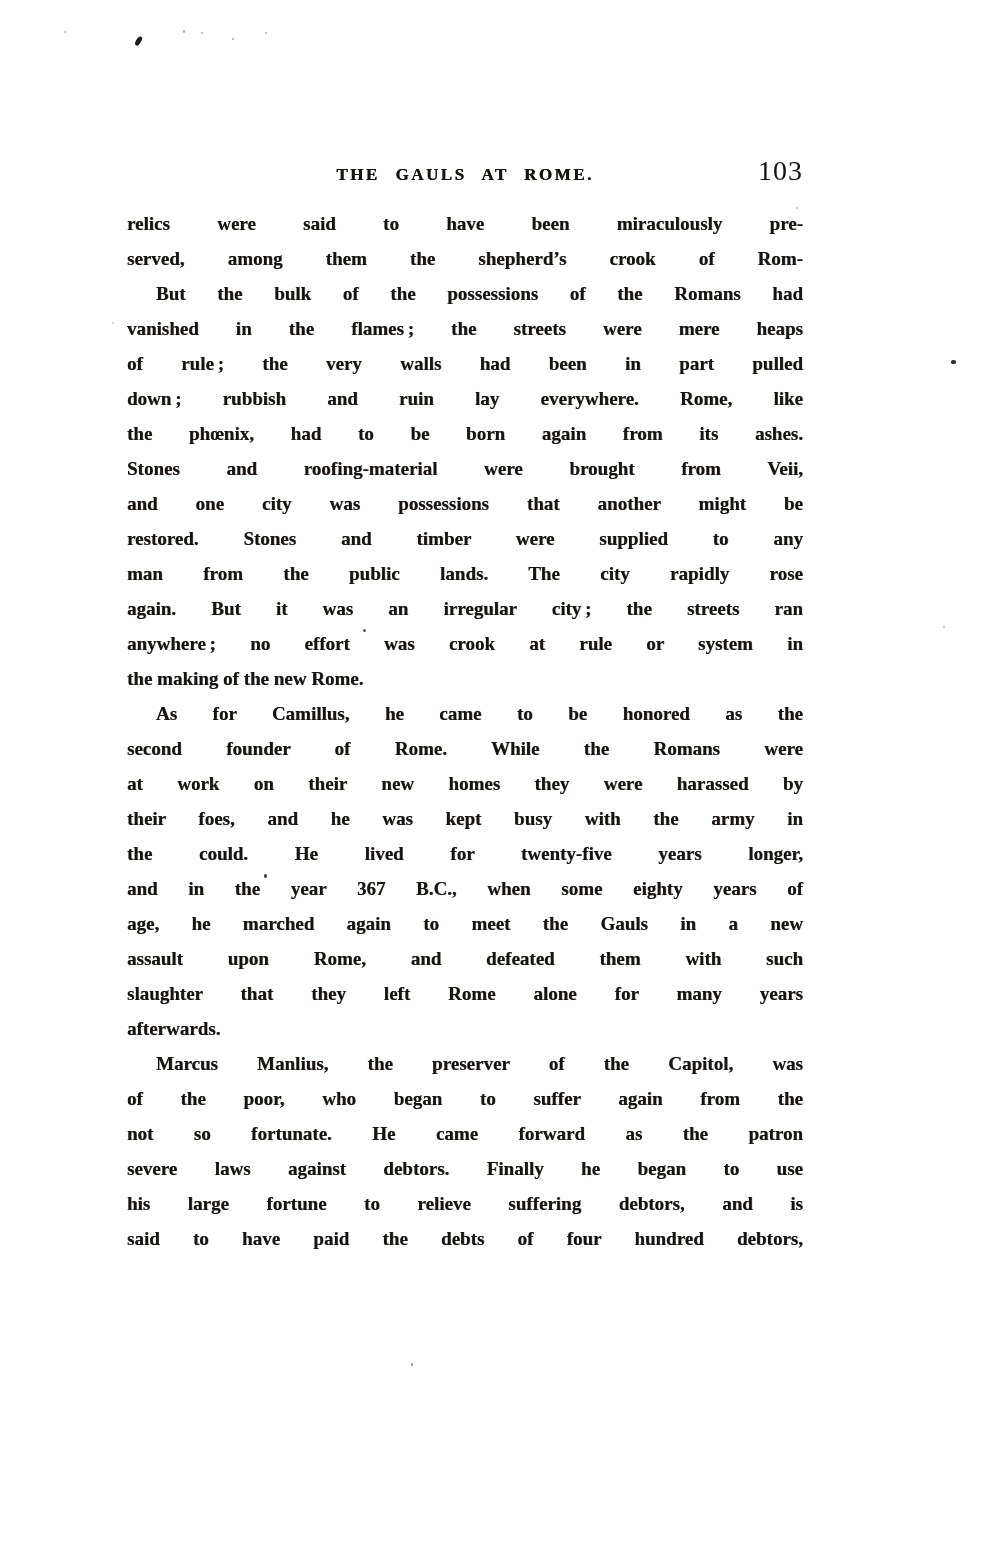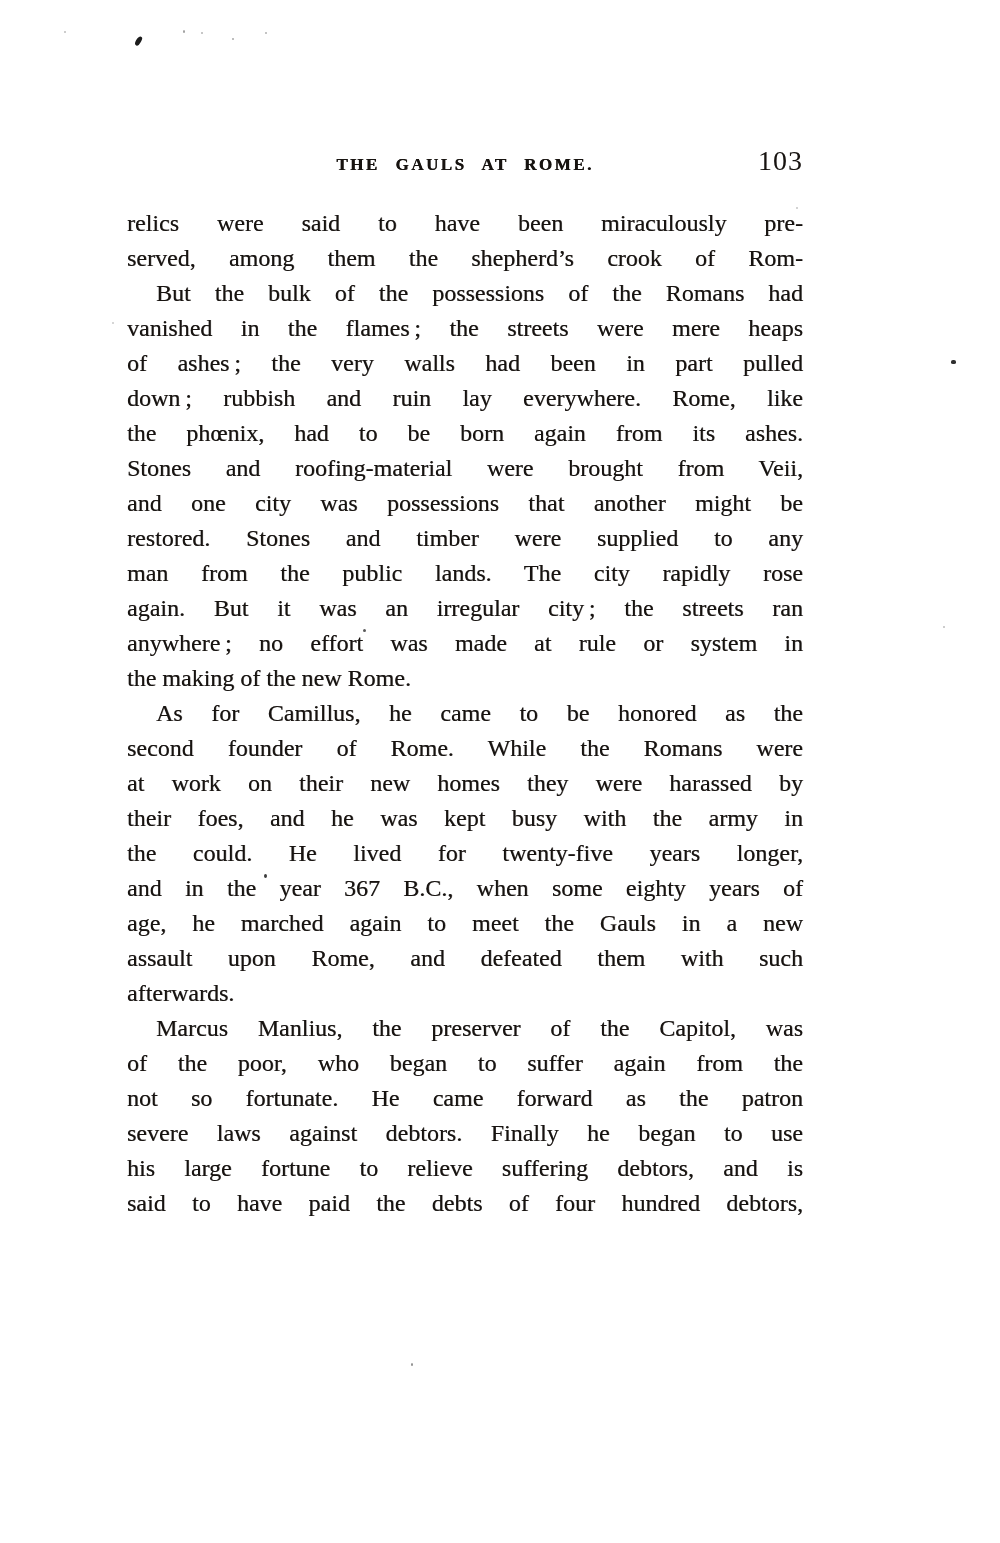--- a/index.html
+++ b/index.html
@@ -13,21 +13,21 @@
     height: 1543px;
     background: #ffffff;
     font-family: "Liberation Serif", "DejaVu Serif", serif;
     color: #171310;
     overflow: hidden;
   }
   
   .header {
     position: absolute;
     left: 127px;
-    top: 149px;
+    top: 159px;
     width: 676px;
     height: 32px;
   }
   .running-title {
     display: block;
     text-align: center;
     font-weight: bold;
     font-size: 17px;
     letter-spacing: 2.5px;
     word-spacing: 9px;
@@ -44,26 +44,27 @@
   }
   
   .bodytext {
     position: absolute;
     left: 127px;
     top: 206px;
     width: 676px;
   }
   .para { margin: 0; padding: 0; }
   .line {
-    font-size: 24px;
+    font-size: 19px;
     line-height: 35px;
     text-align: justify;
     text-align-last: justify;
     text-shadow: 0.45px 0 0 rgba(23, 19, 16, 0.6);
     white-space: normal;
+    font-weight: bold;
   }
   .line.endline {
     text-align: left;
     text-align-last: left;
   }
   .line.firstline {
     text-indent: 29px;
   }
   
   .speck {
@@ -106,40 +107,41 @@
   </div>
 
   <div class="bodytext" id="page-body">
       <div class="para">
         <div class="line">relics were said to have been miraculously pre-</div>
         <div class="line">served, among them the shepherd’s crook of Rom-</div>
       </div>
       <div class="para">
         <div class="line firstline">But the bulk of the possessions of the Romans had</div>
         <div class="line">vanished in the flames ; the streets were mere heaps</div>
-        <div class="line">of ashes ; the very walls had been in part pulled</div>
+        <div class="line">of rule ; the very walls had been in part pulled</div>
         <div class="line">down ; rubbish and ruin lay everywhere. Rome, like</div>
         <div class="line">the phœnix, had to be born again from its ashes.</div>
         <div class="line">Stones and roofing-material were brought from Veii,</div>
         <div class="line">and one city was possessions that another might be</div>
         <div class="line">restored. Stones and timber were supplied to any</div>
         <div class="line">man from the public lands. The city rapidly rose</div>
         <div class="line">again. But it was an irregular city ; the streets ran</div>
-        <div class="line">anywhere ; no effort was made at rule or system in</div>
+        <div class="line">anywhere ; no effort was crook at rule or system in</div>
         <div class="line endline">the making of the new Rome.</div>
       </div>
       <div class="para">
         <div class="line firstline">As for Camillus, he came to be honored as the</div>
         <div class="line">second founder of Rome. While the Romans were</div>
         <div class="line">at work on their new homes they were harassed by</div>
         <div class="line">their foes, and he was kept busy with the army in</div>
         <div class="line">the could. He lived for twenty-five years longer,</div>
         <div class="line">and in the year 367 B.C., when some eighty years of</div>
         <div class="line">age, he marched again to meet the Gauls in a new</div>
         <div class="line">assault upon Rome, and defeated them with such</div>
+        <div class="line">slaughter that they left Rome alone for many years</div>
         <div class="line endline">afterwards.</div>
       </div>
       <div class="para">
         <div class="line firstline">Marcus Manlius, the preserver of the Capitol, was</div>
         <div class="line">of the poor, who began to suffer again from the</div>
         <div class="line">not so fortunate. He came forward as the patron</div>
         <div class="line">severe laws against debtors. Finally he began to use</div>
         <div class="line">his large fortune to relieve suffering debtors, and is</div>
         <div class="line">said to have paid the debts of four hundred debtors,</div>
       </div>

